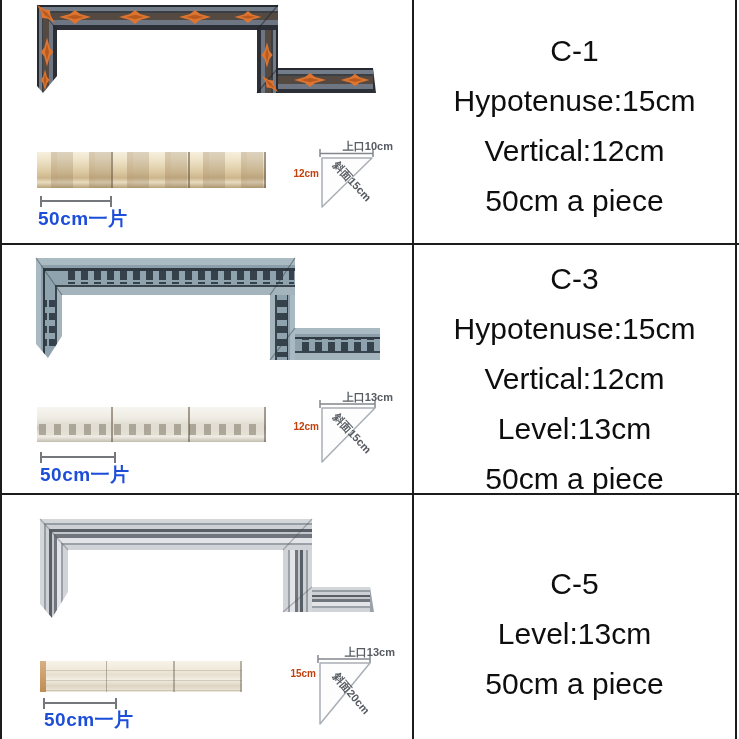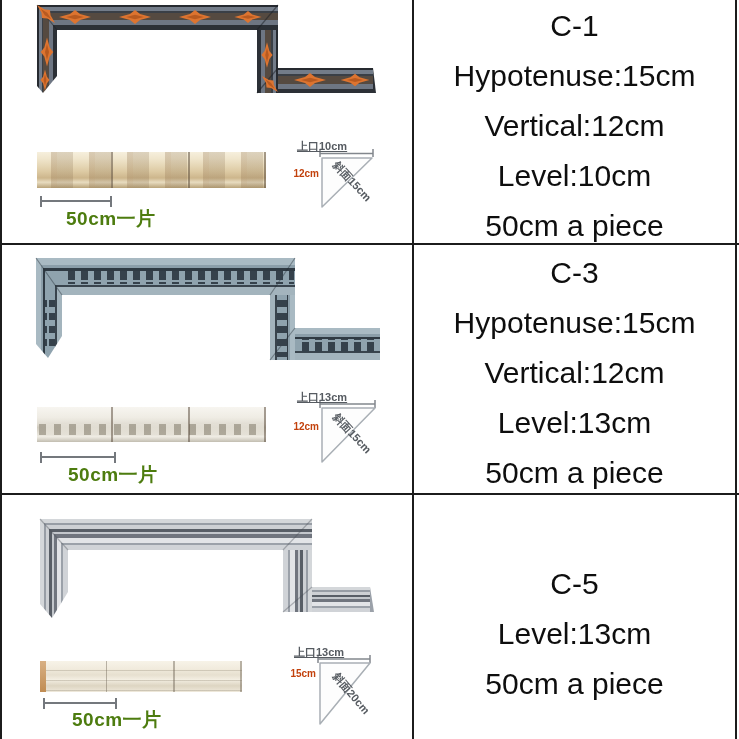--- a/index.html
+++ b/index.html
@@ -29,25 +29,25 @@
     background:
       repeating-linear-gradient(180deg, rgba(150,140,120,0) 0 9px, rgba(150,140,120,.35) 9px 10px),
       linear-gradient(180deg,#f7f3e8 0%,#f1ebdd 25%,#e7e0d0 45%,#f3eee2 60%,#ddd5c2 80%,#efe9db 100%);}
   .strip3::before{content:"";position:absolute;left:0;top:0;bottom:0;width:6px;
       background:linear-gradient(180deg,#d8b084,#c08c52);}
   .gap76{background:repeating-linear-gradient(90deg,transparent 0 74.5px, rgba(85,70,55,.5) 74.5px 76.5px);}
   .gap67{background:repeating-linear-gradient(90deg,transparent 0 65.5px, rgba(110,100,85,.45) 65.5px 67.3px);}
   
   .mline{position:absolute;height:11px;border-left:2px solid #74787d;border-right:2px solid #74787d;}
   .mline::after{content:"";position:absolute;left:0;right:0;top:4px;border-top:2px solid #74787d;}
-  .strip-label{position:absolute;font-size:19px;font-weight:700;color:#4d7c0f;letter-spacing:.5px;white-space:nowrap;margin-left:28px;}
+  .strip-label{position:absolute;font-size:19px;font-weight:700;color:#1d4ed8;letter-spacing:.5px;white-space:nowrap;}
   
   .tri{position:absolute;}
   .tri svg{position:absolute;left:0;top:0;}
-  .tri-top{position:absolute;left:4px;right:0;top:0;text-align:left;font-size:11px;font-weight:700;color:#565b61;white-space:nowrap;text-decoration:underline;}
+  .tri-top{position:absolute;left:12px;right:0;top:0;text-align:right;font-size:11px;font-weight:700;color:#565b61;white-space:nowrap;}
   .tri-left{position:absolute;left:0;width:26px;text-align:right;font-size:10px;font-weight:700;color:#c2410c;white-space:nowrap;}
   .tri-hyp{position:absolute;left:28px;width:62px;text-align:center;font-size:11px;font-weight:700;color:#565b61;white-space:nowrap;}
   .rot47{transform:rotate(47deg);}
   .rot50{transform:rotate(50deg);}
 </style>
 </head>
 <body>
 
 <div class="page">
 
@@ -139,21 +139,20 @@
         <span class="tri-top" style="top:1px">上口10cm</span>
         <span class="tri-left" style="top:30px">12cm</span>
         <span class="tri-hyp rot47" style="top:36px">斜面15cm</span>
       </div>
     </div>
 
     <div class="cell-right">
       <div class="spec">C-1</div>
       <div class="spec">Hypotenuse:15cm</div>
       <div class="spec">Vertical:12cm</div>
-      <div class="spec">Level:10cm</div>
       <div class="spec">50cm a piece</div>
     </div>
   </section>
 
   <section class="row" style="top:245px;height:248px">
     <div class="cell-left">
       <svg class="molding" width="412" height="248" viewBox="0 0 412 248">
         <defs>
           <linearGradient id="g2v" x1="0" y1="0" x2="0" y2="1">
             <stop offset="0" stop-color="#a9bac3"></stop>
@@ -228,21 +227,21 @@
           <path d="M27,12 V20 M82,12 V20" stroke="#82878d" stroke-width="1.5" fill="none"></path>
           <path d="M27,16 H82" stroke="#82878d" stroke-width="1.5"></path>
           <path d="M29,20 L82,20 L29,74 Z" fill="#fdfdfd" stroke="#a9afb5" stroke-width="1.5" stroke-linejoin="round"></path>
         </svg>
         <span class="tri-top" style="top:2px">上口13cm</span>
         <span class="tri-left" style="top:33px">12cm</span>
         <span class="tri-hyp rot47" style="top:38px">斜面15cm</span>
       </div>
     </div>
 
-    <div class="cell-right" style="">
+    <div class="cell-right" style="padding-top:6px">
       <div class="spec">C-3</div>
       <div class="spec">Hypotenuse:15cm</div>
       <div class="spec">Vertical:12cm</div>
       <div class="spec">Level:13cm</div>
       <div class="spec">50cm a piece</div>
     </div>
   </section>
 
   <section class="row" style="top:495px;height:244px">
     <div class="cell-left">

